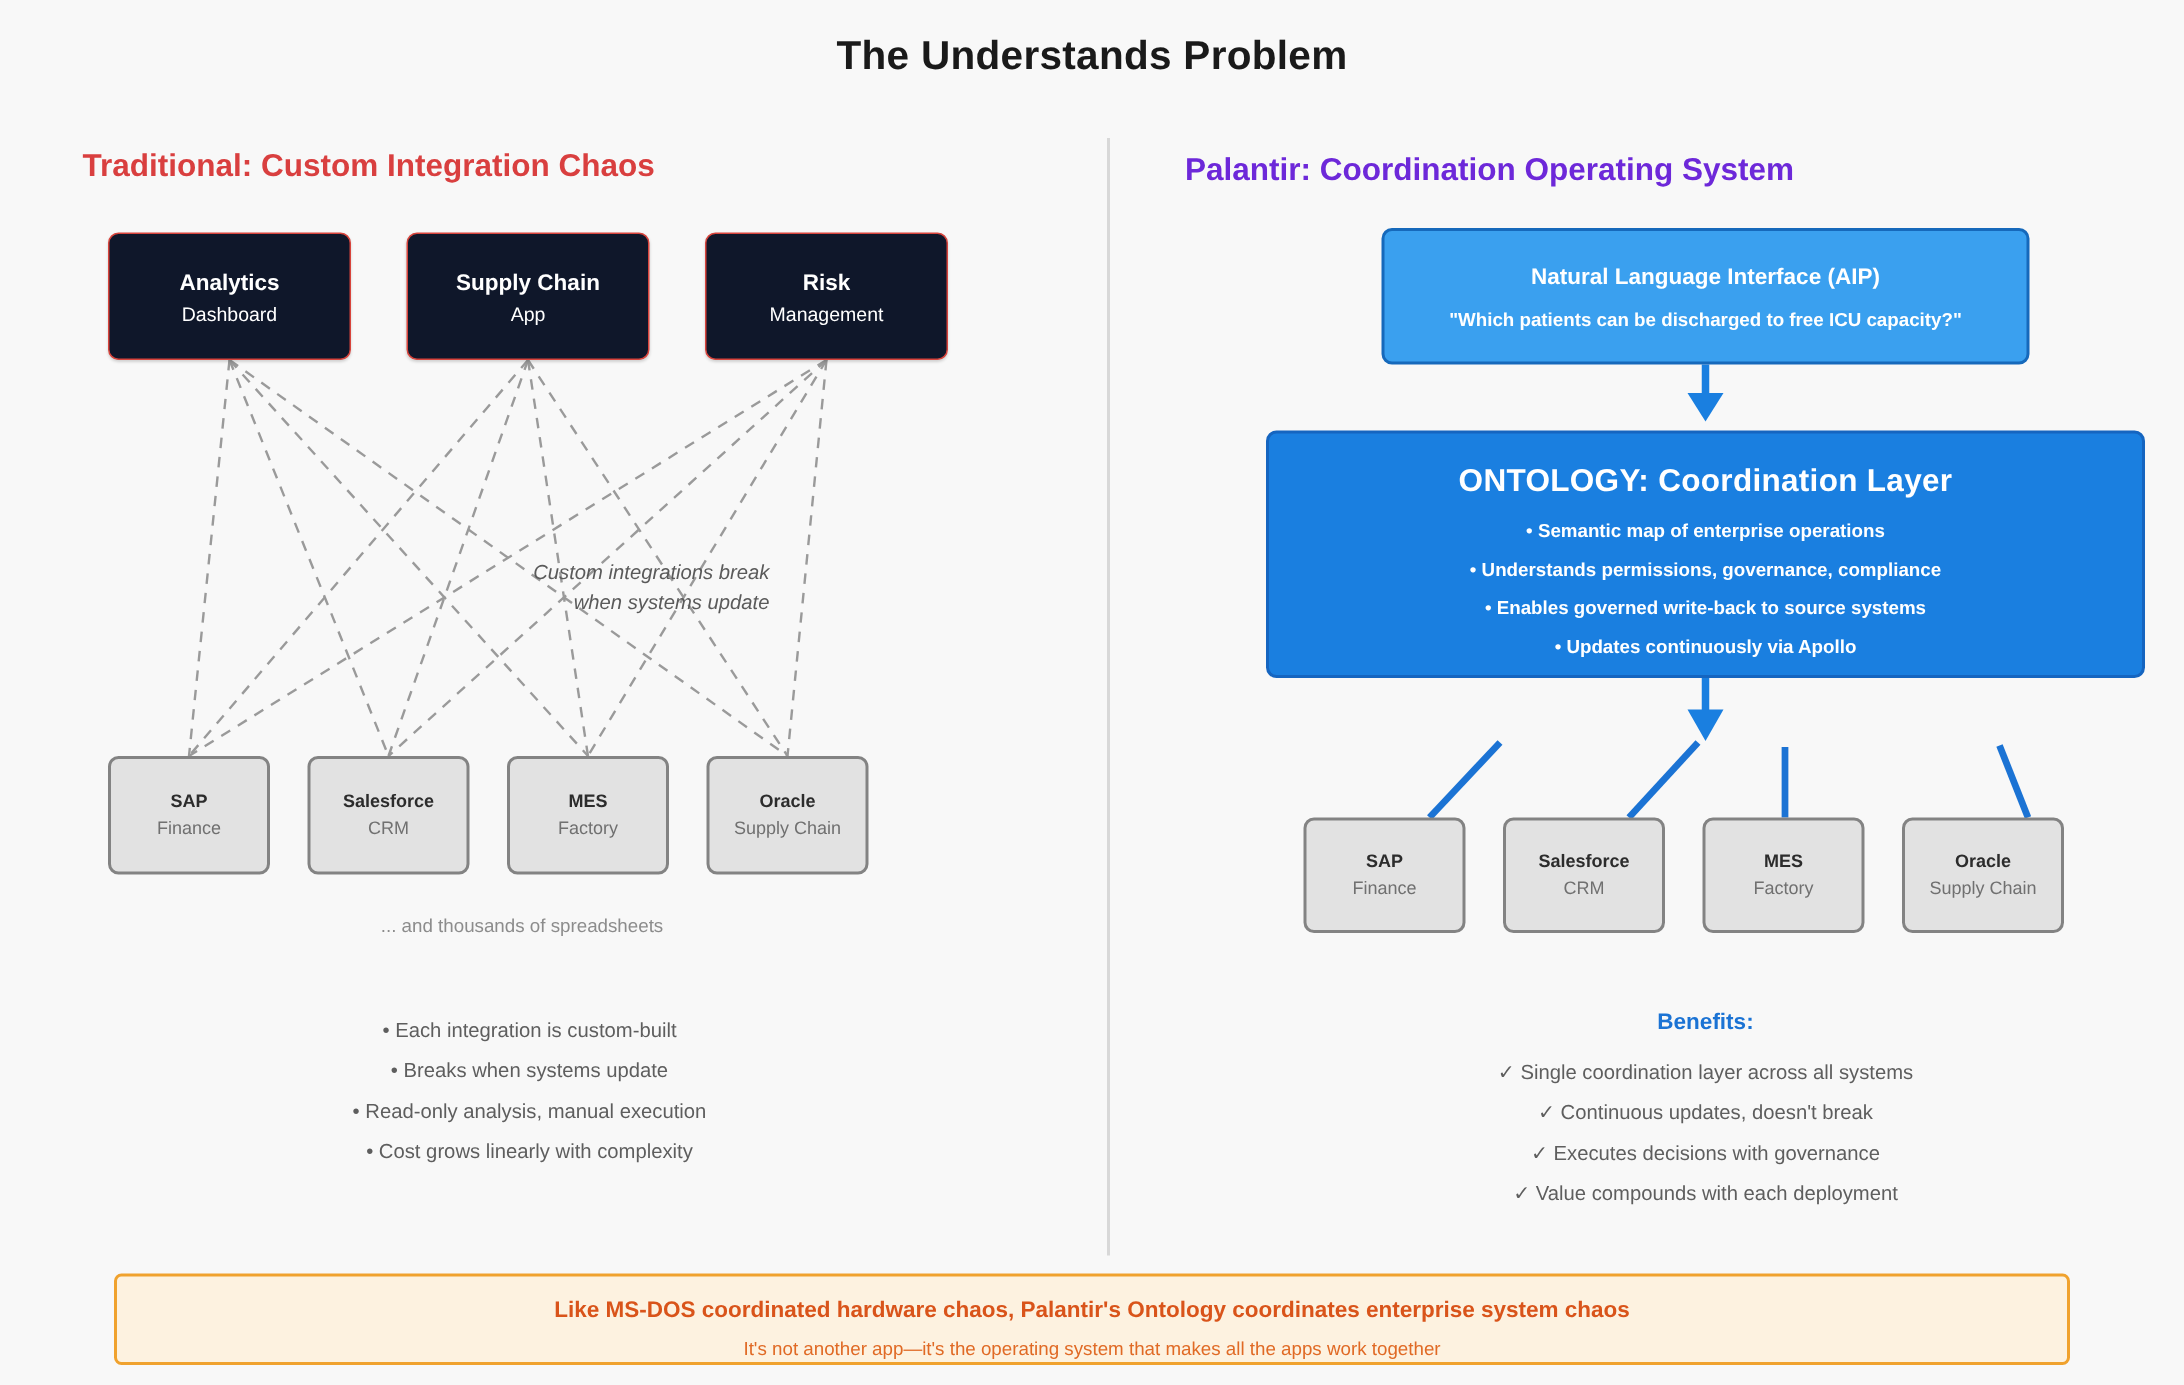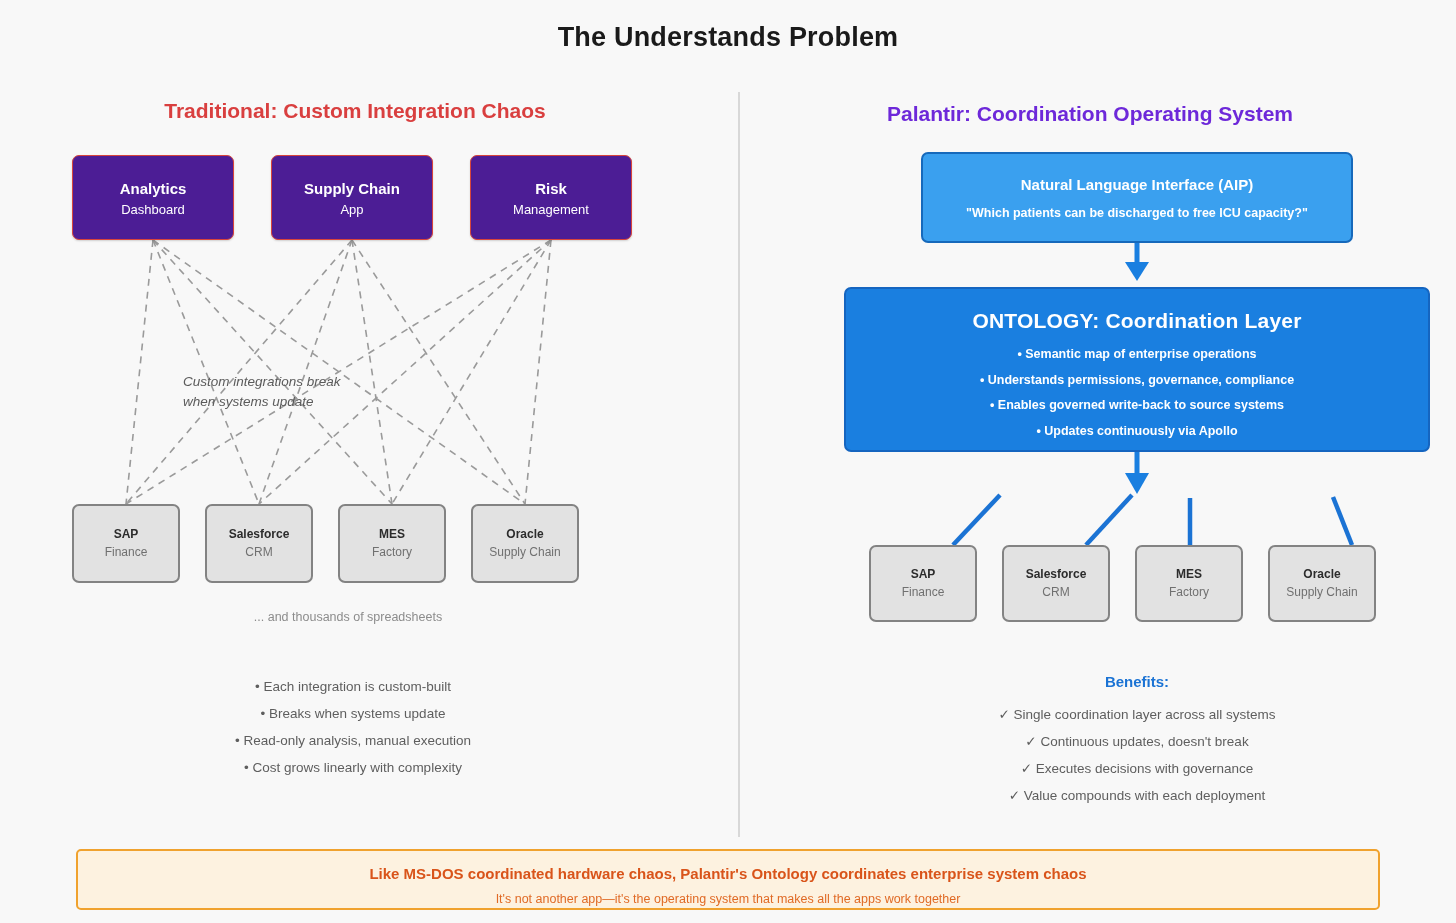--- a/index.html
+++ b/index.html
@@ -20,27 +20,27 @@
     font-size:27px;font-weight:bold;color:#1a1a1a;letter-spacing:.2px;
   }
 
   
   #center-divider{
     position:absolute;left:738px;top:92px;width:2px;height:745px;
     background:#d8d8d8;
   }
 
   
-  .col-header{position:absolute;font-size:21px;font-weight:bold;text-align:center;}
+  .col-header{position:absolute;font-size:21px;font-weight:bold;text-align:left;}
   #left-header{left:55px;top:99px;width:600px;color:#d93f3f;}
   #right-header{left:790px;top:102px;width:600px;color:#6d28d9;}
 
   
   .app-box{
-    position:absolute;background:#4c1d95;border:1px solid #d8443c;
+    position:absolute;background:#0f172a;border:1px solid #d8443c;
     border-radius:7px;color:#fff;text-align:center;
     box-shadow:0 1px 2px rgba(0,0,0,.16);
     display:flex;flex-direction:column;align-items:center;justify-content:flex-start;
     padding-top:24px;box-sizing:border-box;
   }
   .app-box .t1{font-size:15px;font-weight:bold;line-height:1.25;}
   .app-box .t2{font-size:13px;font-weight:normal;line-height:1.35;margin-top:2px;}
 
   
   .sys-box{
@@ -68,21 +68,21 @@
     left:844px;top:287px;width:586px;height:165px;
     background:#1a7fe0;border:2px solid #1565c0;
     padding-top:20px;
   }
   #ontology-box .head{font-size:21px;font-weight:bold;letter-spacing:.2px;}
   #ontology-box .bullets{margin-top:15px;}
   #ontology-box .bullets div{font-size:12.5px;font-weight:bold;line-height:1;margin-bottom:13px;}
 
   
   #chaos-note{
-    position:absolute;left:183px;top:372px;width:330px;text-align:left;
+    position:absolute;left:183px;top:372px;width:330px;text-align:right;
     font-size:13.5px;font-style:italic;color:#5a5a5a;line-height:1.5;
   }
   #spreadsheet-note{
     position:absolute;left:153px;top:610px;width:390px;text-align:center;
     font-size:12.5px;color:#8c8c8c;
   }
 
   
   .list-wrap{position:absolute;text-align:center;}
   .list-title{font-size:15px;font-weight:bold;margin-bottom:11px;}

